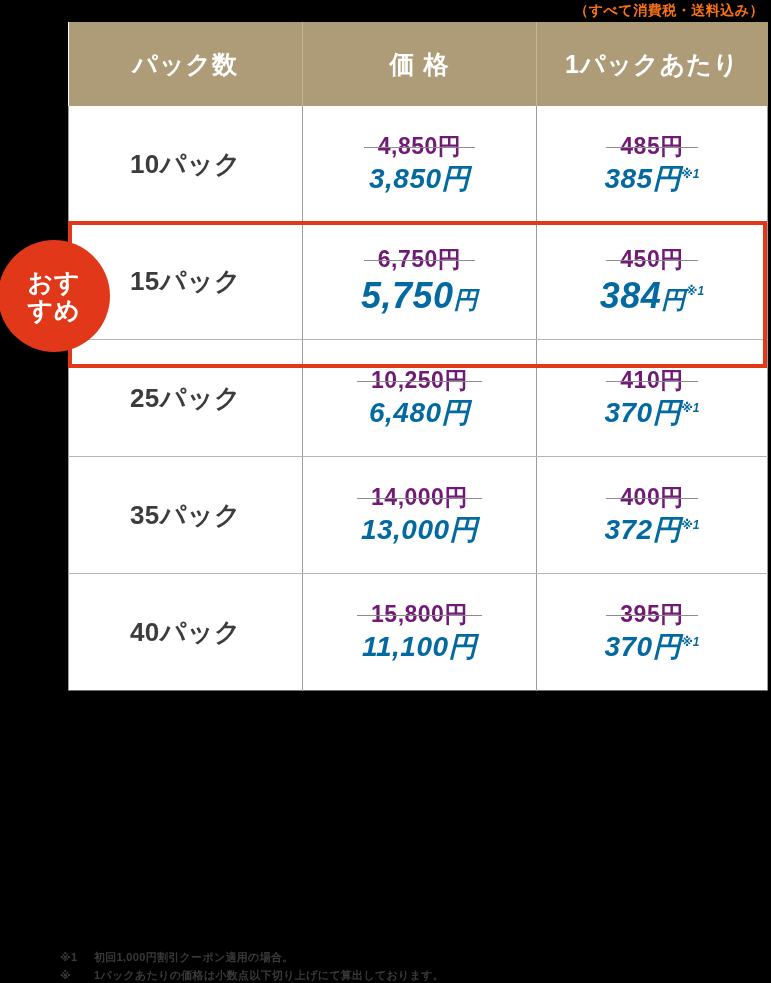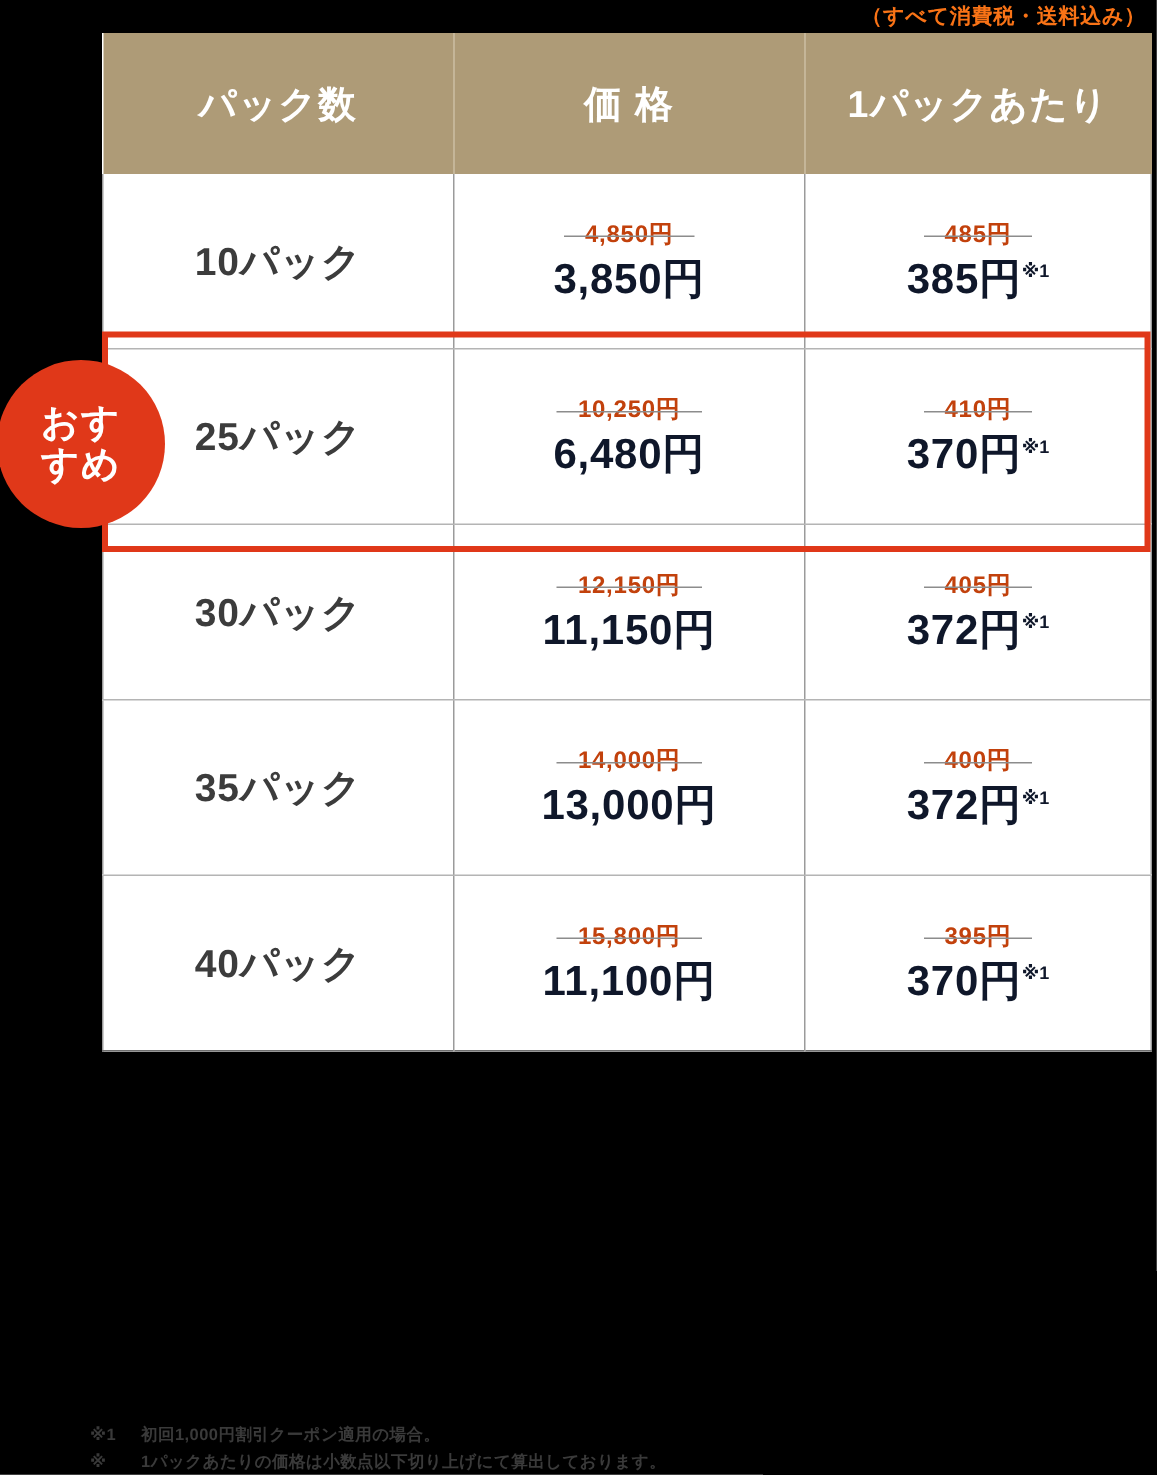--- a/index.html
+++ b/index.html
@@ -45,21 +45,21 @@
     table-layout: fixed;
   }
 
   table.pricing col.c1 { width: 234px; }
   table.pricing col.c2 { width: 234px; }
   table.pricing col.c3 { width: 231px; }
 
   table.pricing thead th {
     background: #ae9b77;
     color: #ffffff;
-    height: 94px;
+    height: 84px;
     font-size: 25px;
     font-weight: 700;
     letter-spacing: 1px;
     text-align: center;
     vertical-align: middle;
     border-right: 1px solid #c5b698;
     padding: 0;
   }
   table.pricing thead th:last-child { border-right: none; margin-top: 32px; }
 
@@ -95,42 +95,43 @@
   .pricestack {
     display: flex;
     flex-direction: column;
     align-items: center;
     justify-content: center;
     line-height: 1;
   }
   .oldprice {
     position: relative;
     display: inline-block;
-    font-size: 16px;
-    font-weight: 700;
-    color: #c2410c;
+    font-size: 23px;
+    font-weight: 700;
+    color: #701a75;
     letter-spacing: 0.5px;
     padding: 0 14px;
     margin-bottom: 7px;
   }
   .oldprice::after {
     content: "";
     position: absolute;
     left: 0;
     right: 0;
     top: 50%;
     height: 1px;
     background: #8c8c8c;
   }
   .newprice {
     font-size: 28px;
     font-weight: 700;
-    color: #0f172a;
+    color: #0369a1;
     letter-spacing: 0.5px;
     white-space: nowrap;
+    font-style: italic;
   }
   .newprice .yen { font-size: 28px; }
   .newprice .sup {
     font-size: 12px;
     vertical-align: super;
     font-weight: 700;
     letter-spacing: 0;
   }
 
   
@@ -214,47 +215,47 @@
               <span class="newprice"><span>3,850</span><span class="yen">円</span><span class="sup"></span></span>
             </div>
           </td>
           <td>
             <div class="pricestack">
               <span class="oldprice">485円</span>
               <span class="newprice"><span>385</span><span class="yen">円</span><span class="sup">※1</span></span>
             </div>
           </td>
         </tr>
+        <tr class="recommended">
+          <td class="packcell">15パック</td>
+          <td>
+            <div class="pricestack">
+              <span class="oldprice">6,750円</span>
+              <span class="newprice"><span>5,750</span><span class="yen">円</span><span class="sup"></span></span>
+            </div>
+          </td>
+          <td>
+            <div class="pricestack">
+              <span class="oldprice">450円</span>
+              <span class="newprice"><span>384</span><span class="yen">円</span><span class="sup">※1</span></span>
+            </div>
+          </td>
+        </tr>
         <tr>
           <td class="packcell">25パック</td>
           <td>
             <div class="pricestack">
               <span class="oldprice">10,250円</span>
               <span class="newprice"><span>6,480</span><span class="yen">円</span><span class="sup"></span></span>
             </div>
           </td>
           <td>
             <div class="pricestack">
               <span class="oldprice">410円</span>
               <span class="newprice"><span>370</span><span class="yen">円</span><span class="sup">※1</span></span>
-            </div>
-          </td>
-        </tr>
-        <tr>
-          <td class="packcell">30パック</td>
-          <td>
-            <div class="pricestack">
-              <span class="oldprice">12,150円</span>
-              <span class="newprice"><span>11,150</span><span class="yen">円</span><span class="sup"></span></span>
-            </div>
-          </td>
-          <td>
-            <div class="pricestack">
-              <span class="oldprice">405円</span>
-              <span class="newprice"><span>372</span><span class="yen">円</span><span class="sup">※1</span></span>
             </div>
           </td>
         </tr>
         <tr>
           <td class="packcell">35パック</td>
           <td>
             <div class="pricestack">
               <span class="oldprice">14,000円</span>
               <span class="newprice"><span>13,000</span><span class="yen">円</span><span class="sup"></span></span>
             </div>

